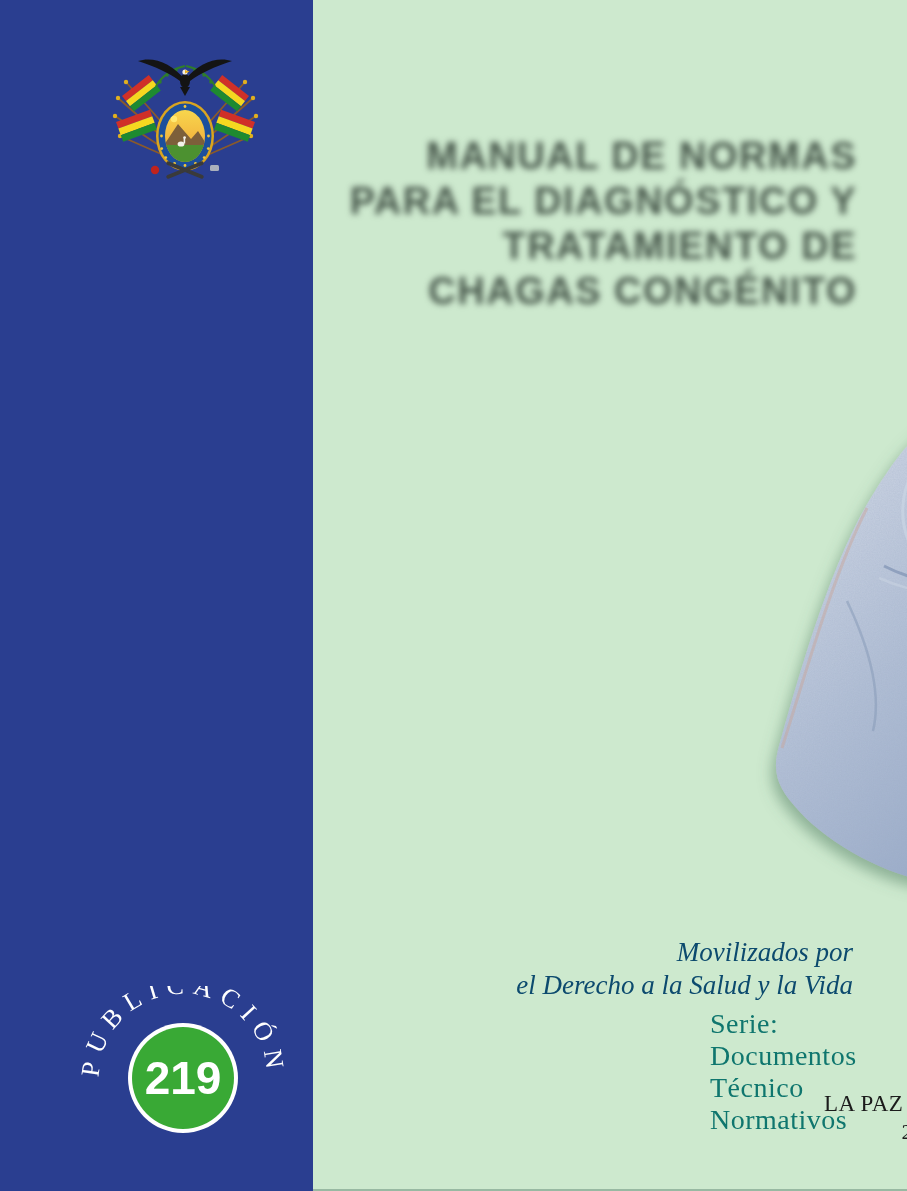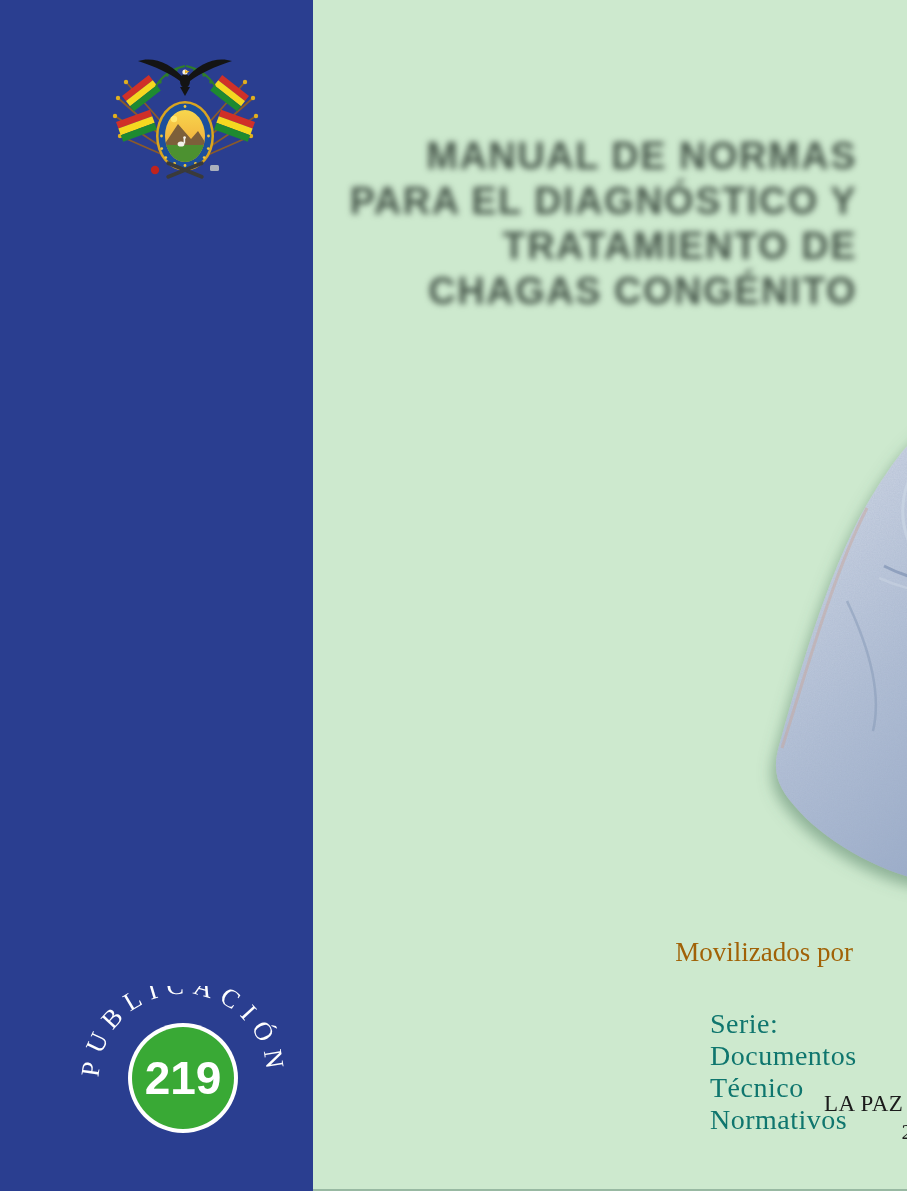--- a/index.html
+++ b/index.html
@@ -26,21 +26,21 @@
     font-size:38px;line-height:45px;
     letter-spacing:1.5px;
     color:#46564a;
     filter:blur(3.2px);
   }
   .statue-svg{position:absolute;left:125px;top:-4px;width:364px;height:516px;}
   .statue-wrap{position:absolute;left:313px;top:400px;width:594px;height:516px;}
   .motto{
     position:absolute;top:936px;right:54px;
     text-align:right;
-    font-size:27px;line-height:33px;color:#a16207;
+    font-size:27px;line-height:33px;color:#0c4a6e;font-style:italic;
   }
   .series-line{
     position:absolute;left:397px;top:1008px;
     font-size:28px;color:#0f766e;letter-spacing:.5px;
   }
   .place-block{
     position:absolute;left:313px;top:1091px;width:594px;
     text-align:center;color:#1c1c1c;
   }
   .place-line{font-size:23px;letter-spacing:.5px;}
@@ -236,20 +236,21 @@
 
           <path d="M96,205 Q134,285 122,335" stroke="#8497b5" stroke-width="2.5" fill="none" opacity="0.5"></path>
         </g>
 
         <path d="M116,112 C82,178 54,280 31,352" stroke="#c9a396" stroke-width="3" fill="none" opacity="0.45"></path>
       </svg>
     </div>
 
     <div class="motto">
       <div>Movilizados por</div>
+      <div>el Derecho a la Salud y la Vida</div>
     </div>
 
     <div class="series-line">Serie: Documentos Técnico Normativos</div>
 
     <div class="place-block">
       <div class="place-line">LA PAZ - BOLIVIA</div>
       <div class="year-line">2011</div>
     </div>
   </div>
 </div>

